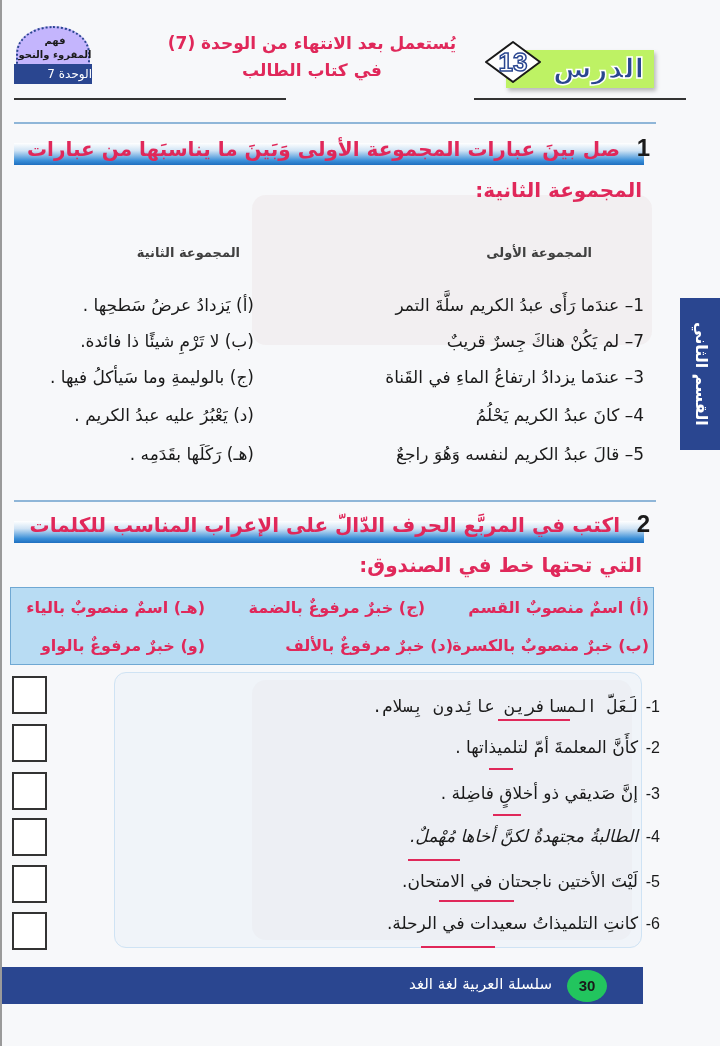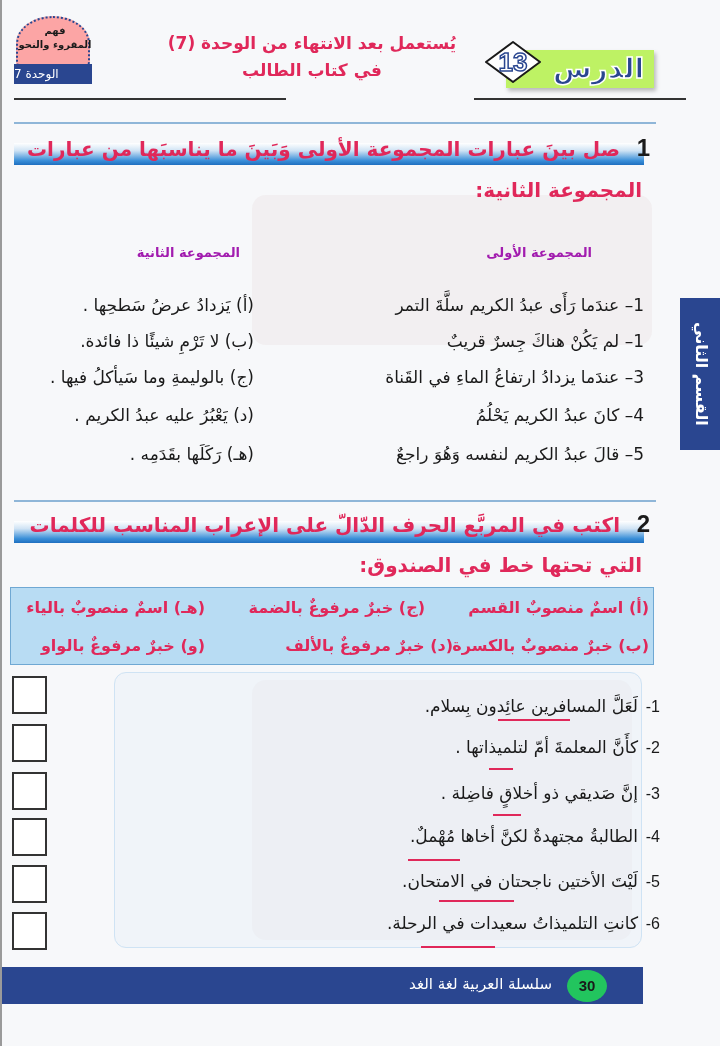--- a/index.html
+++ b/index.html
@@ -10,41 +10,41 @@
   
   .lesson-badge { position: absolute; left: 482px; top: 40px; width: 170px; height: 48px; }
   .lesson-bar { position: absolute; right: 0; top: 10px; width: 148px; height: 38px; background: #bef264; box-shadow: 2px 3px 4px rgba(0,0,0,.25); }
   .lesson-title { position: absolute; right: 10px; top: 2px; font-size: 28px; font-weight: bold; color: #2a4690; -webkit-text-stroke: 1.5px #ffffff; font-family: "DejaVu Sans", sans-serif; line-height: 34px; }
   .lesson-diamond { position: absolute; left: 0; top: 0; width: 58px; height: 44px; }
   .lesson-num { position: absolute; left: 4px; top: 4px; width: 50px; text-align: center; font-size: 26px; font-weight: bold; color: #ffffff; -webkit-text-stroke: 1.5px #2a4690; line-height: 36px; direction: ltr; font-family: "Liberation Sans", sans-serif; }
 
   .header-note { position: absolute; left: 150px; top: 30px; width: 320px; text-align: center; color: #e0285a; font-weight: bold; font-size: 17px; line-height: 27px; }
 
   .unit-badge { position: absolute; left: 12px; top: 16px; width: 78px; height: 68px; }
-  .unit-bubble { position: absolute; left: 2px; top: 0; width: 74px; height: 54px; border-radius: 50% 50% 8px 8px; background: #fca5a5; border: 2px dotted #2a4690; }
+  .unit-bubble { position: absolute; left: 2px; top: 10px; width: 74px; height: 54px; border-radius: 50% 50% 8px 8px; background: #c4b5fd; border: 2px dotted #2a4690; }
   .unit-bubble-text { position: absolute; left: 0; top: 6px; width: 74px; text-align: center; font-size: 10px; font-weight: bold; color: #1a1a1a; line-height: 14px; }
-  .unit-label { position: absolute; left: 0; top: 48px; width: 78px; height: 20px; background: #2a4690; color: #fff; font-size: 12px; text-align: left; line-height: 20px; }
+  .unit-label { position: absolute; left: 0; top: 48px; width: 78px; height: 20px; background: #2a4690; color: #fff; font-size: 12px; text-align: right; line-height: 20px; }
 
   .header-rule { position: absolute; left: 12px; top: 98px; width: 272px; height: 2px; background: #333; }
   .header-rule-r { position: absolute; left: 472px; top: 98px; width: 212px; height: 2px; background: #333; }
 
   
   .side-tab { position: absolute; left: 678px; top: 298px; width: 42px; height: 152px; background: #2a4690; }
   .side-tab-text { position: absolute; left: 2px; top: 0; width: 38px; height: 152px; writing-mode: vertical-rl; text-align: center; color: #fff; font-size: 16px; font-weight: bold; line-height: 38px; }
 
   
   .q-rule { position: absolute; left: 12px; height: 2px; background: #8fb6d8; width: 642px; }
   .q-band { position: absolute; left: 12px; width: 630px; height: 22px;
             background: linear-gradient(to bottom, #ffffff 0%, #cfe3f4 35%, #3a8fd8 80%, #1f6fc0 100%); }
   .q-title { position: absolute; right: 78px; width: 640px; text-align: right; color: #e0285a; font-weight: bold; font-size: 20px; white-space: nowrap; }
   .q-num { position: absolute; right: 70px; font-size: 24px; font-weight: bold; color: #1a1a1a; font-family: "Liberation Sans", sans-serif; }
   .q-sub { position: absolute; right: 78px; text-align: right; color: #e0285a; font-weight: bold; font-size: 20px; white-space: nowrap; }
 
   
-  .col-head { position: absolute; font-size: 13px; font-weight: bold; color: #a21caf; }
+  .col-head { position: absolute; font-size: 13px; font-weight: bold; color: #404040; }
   .match-row { position: absolute; font-size: 17px; color: #1a1a1a; white-space: nowrap; text-align: right; }
 
   
   .key-box { position: absolute; left: 8px; top: 587px; width: 644px; height: 78px; background: #b8dcf3; border: 1px solid #6fa8d3; }
   .key-item { position: absolute; color: #e0285a; font-weight: bold; font-size: 16px; white-space: nowrap; text-align: right; }
 
   
   .sent-panel { position: absolute; left: 112px; top: 672px; width: 528px; height: 276px; border: 1px solid #cfe3f4; border-radius: 12px; background: rgba(230,240,248,.45); }
   .sent-row { position: absolute; right: 82px; font-size: 17px; color: #1a1a1a; white-space: nowrap; text-align: right; }
   .sent-num { position: absolute; right: 60px; font-size: 16px; color: #1a1a1a; direction: ltr; font-family: "Liberation Sans", sans-serif; }
@@ -102,21 +102,21 @@
   <div class="q-rule" style="top:122px;"></div>
   <div class="q-band" style="top:143px;"></div>
   <span class="q-num" style="top:134px;">1</span>
   <div class="q-title" style="top:137px; right:100px; width:600px; overflow:hidden;">صل بينَ عبارات المجموعة الأولى وَبَينَ ما يناسبَها من عبارات</div>
   <div class="q-sub" style="top:178px;">المجموعة الثانية:</div>
 
   <div class="col-head" style="right:128px; top:245px;">المجموعة الأولى</div>
   <div class="col-head" style="right:480px; top:245px;">المجموعة الثانية</div>
 
   <div class="match-row" style="right:76px; top:295px;">1– عندَما رَأَى عبدُ الكريم سلَّةَ التمر</div>
-  <div class="match-row" style="right:76px; top:331px;">1– لم يَكُنْ هناكَ جِسرٌ قريبٌ</div>
+  <div class="match-row" style="right:76px; top:331px;">7– لم يَكُنْ هناكَ جِسرٌ قريبٌ</div>
   <div class="match-row" style="right:76px; top:367px;">3– عندَما يزدادُ ارتفاعُ الماءِ في القَناة</div>
   <div class="match-row" style="right:76px; top:405px;">4– كانَ عبدُ الكريم يَحْلُمُ</div>
   <div class="match-row" style="right:76px; top:444px;">5– قالَ عبدُ الكريم لنفسه وَهُوَ راجعٌ</div>
 
   <div class="match-row" style="right:466px; top:295px;">(أ) يَزدادُ عرضُ سَطحِها .</div>
   <div class="match-row" style="right:466px; top:331px;">(ب) لا تَرْمِ شيئًا ذا فائدة.</div>
   <div class="match-row" style="right:466px; top:367px;">(ج) بالوليمةِ وما سَيأكلُ فيها .</div>
   <div class="match-row" style="right:466px; top:405px;">(د) يَعْبُرُ عليه عبدُ الكريم .</div>
   <div class="match-row" style="right:466px; top:444px;">(هـ) رَكَلَها بقَدَمِه .</div>
 
@@ -131,36 +131,36 @@
     <div class="key-item" style="right:228px; top:10px;">(ج) خبرٌ مرفوعٌ بالضمة</div>
     <div class="key-item" style="right:448px; top:10px;">(هـ) اسمٌ منصوبٌ بالياء</div>
     <div class="key-item" style="right:4px; top:48px;">(ب) خبرٌ منصوبٌ بالكسرة</div>
     <div class="key-item" style="right:200px; top:48px;">(د) خبرٌ مرفوعٌ بالألف</div>
     <div class="key-item" style="right:448px; top:48px;">(و) خبرٌ مرفوعٌ بالواو</div>
   </div>
 
   <div class="sent-panel"></div>
 
   <span class="sent-num" style="top:698px;">-1</span>
-  <div class="sent-row" style="top:696px;">لَعَلَّ المسافرين عائِدون بِسلام.</div>
+  <div class="sent-row" style="top:696px;font-family:Liberation Mono, monospace;">لَعَلَّ المسافرين عائِدون بِسلام.</div>
   <div class="uline" style="left:496px; top:719px; width:72px;"></div>
   <div class="answer-box" style="top:676px;"></div>
 
   <span class="sent-num" style="top:739px;">-2</span>
   <div class="sent-row" style="top:737px;">كأَنَّ المعلمةَ أمّ لتلميذاتها .</div>
   <div class="uline" style="left:487px; top:768px; width:24px;"></div>
   <div class="answer-box" style="top:724px;"></div>
 
   <span class="sent-num" style="top:785px;">-3</span>
   <div class="sent-row" style="top:783px;">إنَّ صَديقي ذو أخلاقٍ فاضِلة .</div>
   <div class="uline" style="left:491px; top:814px; width:28px;"></div>
   <div class="answer-box" style="top:772px;"></div>
 
   <span class="sent-num" style="top:828px;">-4</span>
-  <div class="sent-row" style="top:826px;">الطالبةُ مجتهدةٌ لكنَّ أخاها مُهْملٌ.</div>
+  <div class="sent-row" style="top:826px;font-style:italic;">الطالبةُ مجتهدةٌ لكنَّ أخاها مُهْملٌ.</div>
   <div class="uline" style="left:406px; top:859px; width:52px;"></div>
   <div class="answer-box" style="top:818px;"></div>
 
   <span class="sent-num" style="top:873px;">-5</span>
   <div class="sent-row" style="top:871px;">لَيْتَ الأختين ناجحتان في الامتحان.</div>
   <div class="uline" style="left:437px; top:900px; width:75px;"></div>
   <div class="answer-box" style="top:865px;"></div>
 
   <span class="sent-num" style="top:915px;">-6</span>
   <div class="sent-row" style="top:913px;">كانتِ التلميذاتُ سعيدات في الرحلة.</div>

